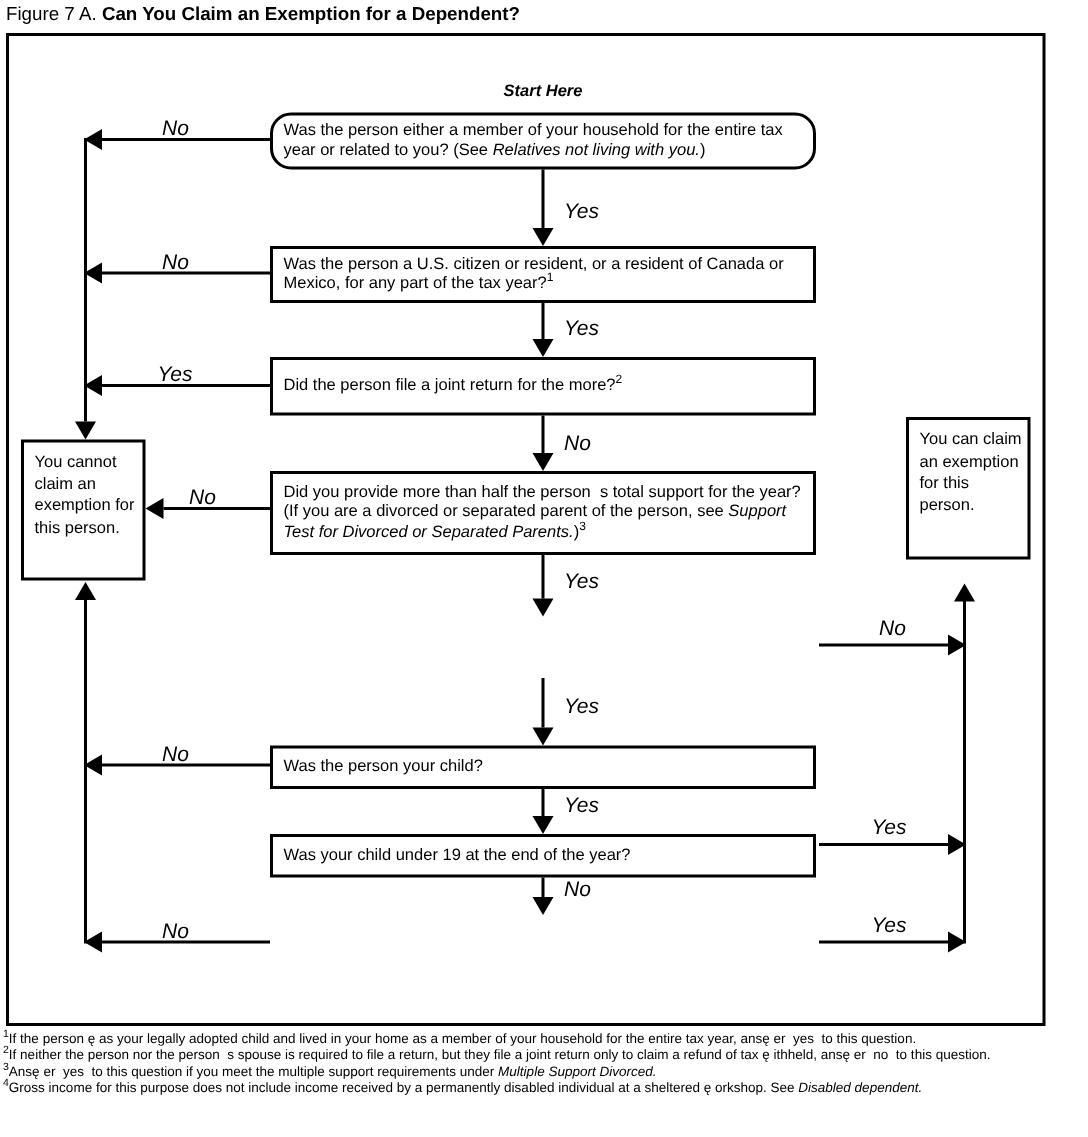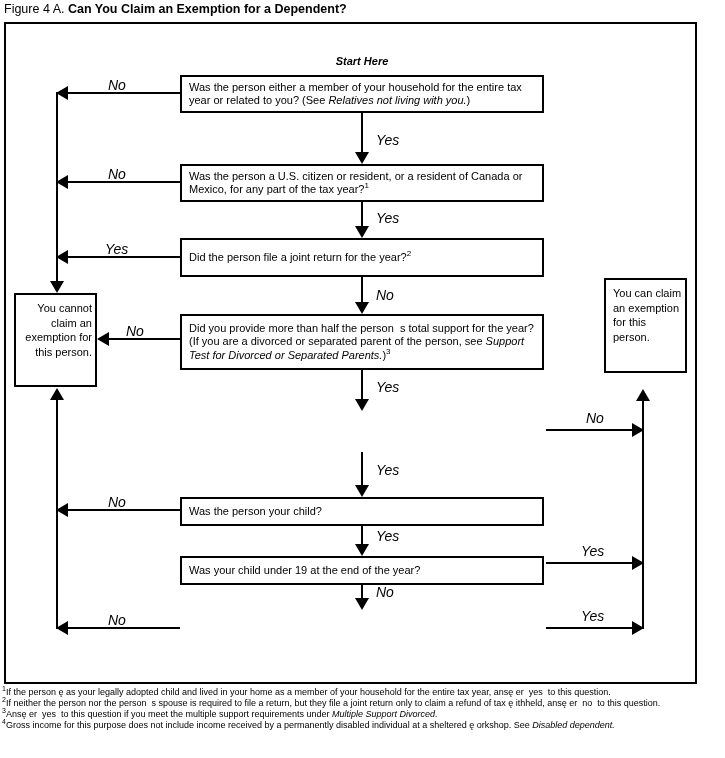--- a/index.html
+++ b/index.html
@@ -29,46 +29,46 @@
   .lbl { position:absolute; font-size:14px; font-style:italic; }
   .fns { position:absolute; left:2px; top:687px; width:721px; font-size:9px; line-height:11px; }
   .fn  { padding-left:8px; text-indent:-8px; white-space:pre-wrap; }
   .fn sup { font-size:7px; }
 </style>
 </head>
 <body>
 
 <div class="page">
 
-  <div class="title"><span>Figure 4 A. </span><b>Can You Claim an Exemption for a Dependent?</b></div>
+  <div class="title"><span>Figure 7 A. </span><b>Can You Claim an Exemption for a Dependent?</b></div>
 
   <div class="outer"></div>
 
   <div class="start">Start Here</div>
 
-  <div class="qbox" style="top:75px;height:38px;">
+  <div class="qbox" style="top:75px;height:38px;border-radius:14px;">
     <div class="qtext"><span>Was the person either a member of your household for the entire tax year or related to you? (See </span><i>Relatives not living with you.</i><span>)</span><sup></sup></div>
   </div>
   <div class="qbox" style="top:164px;height:38px;">
     <div class="qtext"><span>Was the person a U.S. citizen or resident, or a resident of Canada or Mexico, for any part of the tax year?</span><i></i><span></span><sup>1</sup></div>
   </div>
   <div class="qbox" style="top:238px;height:39px;">
-    <div class="qtext"><span>Did the person file a joint return for the year?</span><i></i><span></span><sup>2</sup></div>
+    <div class="qtext"><span>Did the person file a joint return for the more?</span><i></i><span></span><sup>2</sup></div>
   </div>
   <div class="qbox" style="top:314px;height:56px;">
     <div class="qtext"><span>Did you provide more than half the person  s total support for the year? (If you are a divorced or separated parent of the person, see </span><i>Support Test for Divorced or Separated Parents.</i><span>)</span><sup>3</sup></div>
   </div>
   <div class="qbox" style="top:497px;height:29px;">
     <div class="qtext"><span>Was the person your child?</span><i></i><span></span><sup></sup></div>
   </div>
   <div class="qbox" style="top:556px;height:29px;">
     <div class="qtext"><span>Was your child under 19 at the end of the year?</span><i></i><span></span><sup></sup></div>
   </div>
 
-  <div class="result" style="left:14px;top:293px;height:94px;text-align:right;">You cannot claim an exemption for this person.</div>
+  <div class="result" style="left:14px;top:293px;height:94px;">You cannot claim an exemption for this person.</div>
   <div class="result" style="left:604px;top:278px;height:95px;">You can claim an exemption for this person.</div>
 
   <div class="vline" style="left:361px;top:113px;height:39px;"></div>
   <div class="arr down" style="left:355px;top:152px;"></div>
   <div class="lbl" style="left:376px;top:132px;">Yes</div>
 
   <div class="vline" style="left:361px;top:202px;height:24px;"></div>
   <div class="arr down" style="left:355px;top:226px;"></div>
   <div class="lbl" style="left:376px;top:210px;">Yes</div>
 

